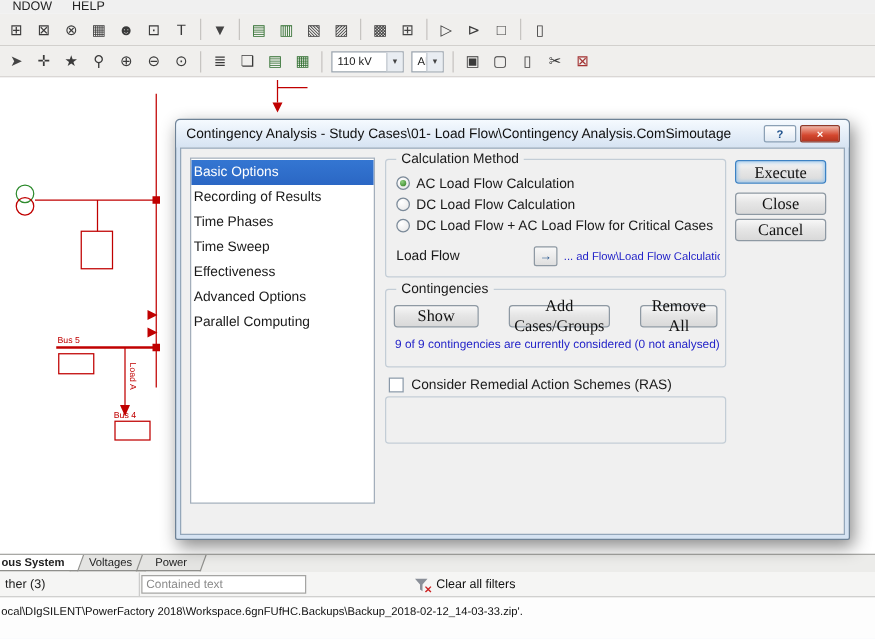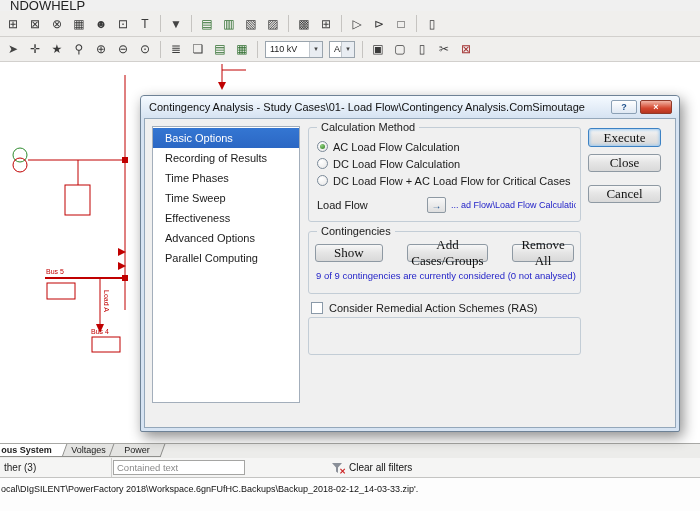--- a/index.html
+++ b/index.html
@@ -1,20 +1,20 @@
 <!DOCTYPE html>
 <html style="--selection-blue: #3476d2; --link-blue: #2222c8; --status-blue: #2424c8; --diagram-red: #c00000; --transformer-green: #2e8b2e; --execute-focus: #9cc8ee;"><head>
 <meta charset="utf-8">
 <style>
   *{margin:0;padding:0;box-sizing:border-box}
   html,body{width:700px;height:511px;overflow:hidden}
   body{font-family:"Liberation Sans",sans-serif;font-size:11px;background:#fff;position:relative;color:#1a1a1a}
 
   
-  #menubar{height:11px;background:#f0f0f0;display:flex;gap:0;align-items:center;padding:0 10px;font-size:13px;color:#222}
+  #menubar{height:11px;background:#f0f0f0;display:flex;gap:16px;align-items:center;padding:0 10px;font-size:10px;color:#222}
   .menu-item{cursor:default}
   .toolbar{background:#f0efed;border-bottom:1px solid #d2d0cd;display:flex;align-items:center;padding:0 2px}
   #toolbar1{height:26px}
   #toolbar2{height:25px}
   .tb-icon{width:22px;height:21px;display:flex;align-items:center;justify-content:center;font-size:12px;color:#3a3a3a;border:1px solid transparent;border-radius:2px;flex:none}
   .tb-sep{width:1px;height:17px;background:#c6c4c1;margin:0 4px;flex:none}
   .tb-combo{height:17px;background:#fff;border:1px solid #9aa4ad;display:flex;align-items:center;font-size:9px;margin:0 3px;flex:none}
   .tb-combo-val{flex:1;padding-left:4px;white-space:nowrap;overflow:hidden}
   .tb-combo-arrow{width:13px;height:100%;border-left:1px solid #c2c8ce;background:#e9edf2;display:flex;align-items:center;justify-content:center;font-size:7px;color:#444}
   [data-name="voltage-level-dropdown"]{width:58px}
@@ -31,21 +31,21 @@
 
   
   #dialog{position:absolute;left:140px;top:95px;width:540px;height:337px;background:#d6e3f2;border:1px solid #6e8296;border-radius:4px 4px 2px 2px;box-shadow:3px 5px 14px rgba(0,0,0,.45);z-index:10}
   .dlg-title{height:22px;display:flex;align-items:center;padding:0 7px 0 8px;background:linear-gradient(#f5faff,#d6e3f2);border-radius:4px 4px 0 0;font-size:11px;color:#101010}
   .title-text{flex:1;white-space:nowrap;overflow:hidden}
   .dlg-help{width:26px;height:14px;margin-right:3px;background:linear-gradient(#ffffff,#dfe8f3);border:1px solid #8ba0b5;border-radius:2px;display:flex;align-items:center;justify-content:center;font-size:9px;font-weight:bold;color:#1b4e8a}
   .dlg-close{width:32px;height:14px;background:linear-gradient(#f2b5a5,#d4472f 60%,#b53520);border:1px solid #8f3a2a;border-radius:2px;display:flex;align-items:center;justify-content:center;font-size:9px;font-weight:bold;color:#fff}
   .dlg-body{position:absolute;left:3px;right:3px;top:22px;bottom:3px;background:#f0f0f0;border:1px solid #94a7ba}
 
   .dlg-sidebar{position:absolute;left:7px;top:7px;width:148px;height:277px;background:#fff;border:1px solid #a3aebb;padding-top:1px;overflow:hidden}
-  .sidebar-item{height:20px;line-height:20px;padding-left:12px;font-size:11px;color:#1a1a1a;white-space:nowrap}
+  .sidebar-item{height:20px;line-height:20px;padding-left:2px;font-size:11px;color:#1a1a1a;white-space:nowrap}
   .sidebar-item.selected{background:linear-gradient(var(--selection-blue,#3476d2),#2b67c4);color:#fff}
 
   .groupbox{position:absolute;border:1px solid #c3cdd6;border-radius:3px;background:#f0f0f0}
   .gb-title{position:absolute;top:-7px;left:8px;background:#f0f0f0;padding:0 4px;font-size:11px;color:#1a1a1a;white-space:nowrap}
   .gb-calc{left:163px;top:8px;width:273px;height:95px}
   .gb-cont{left:163px;top:112px;width:273px;height:63px}
   .gb-ras{left:163px;top:198px;width:273px;height:38px}
 
   #radio-list{position:absolute;left:8px;top:10px;right:4px}
   .radio-row{display:flex;align-items:center;gap:5px;height:17px;white-space:nowrap}
@@ -65,21 +65,21 @@
   .cont-btn:nth-child(2){width:96px}
   .cont-btn:nth-child(3){width:73px}
   .cont-status{position:absolute;left:7px;top:38px;right:2px;color:var(--status-blue,#2424c8);font-size:9.5px;white-space:nowrap;overflow:hidden}
 
   .ras-row{position:absolute;left:166px;top:182px;display:flex;align-items:center;gap:6px;height:14px}
   .checkbox{width:12px;height:12px;border:1px solid #8a99a8;background:#fff;flex:none}
 
   #action-buttons{position:absolute;left:443px;top:9px;width:73px}
   .action-btn{width:73px;height:19px}
   .action-btn:nth-child(1){margin-bottom:7px}
-  .action-btn:nth-child(2){margin-bottom:13px;height:18px}
+  .action-btn:nth-child(2){margin-bottom:3px;height:18px}
   .action-btn:nth-child(3){height:18px}
   .btn.default{border-color:#3c82c4;box-shadow:inset 0 0 3px 1px var(--execute-focus,#9cc8ee)}
 
   
   #tabstrip{position:absolute;top:443px;left:0;width:700px;height:15px;background:#ececea;border-top:1px solid #a8a8a5;display:flex;align-items:flex-start;overflow:hidden}
   .sheet-tab{height:13px;line-height:12px;padding:0 12px;background:#e4e4e2;border:1px solid #8f8f8c;border-top:none;transform:skewX(-20deg);margin-right:-7px;font-size:9px;color:#222}
   .sheet-tab>span{display:inline-block;transform:skewX(20deg);white-space:nowrap}
   .sheet-tab:first-child{margin-left:-12px}
   .sheet-tab.active{background:#ffffff;z-index:2;font-weight:bold}
 

